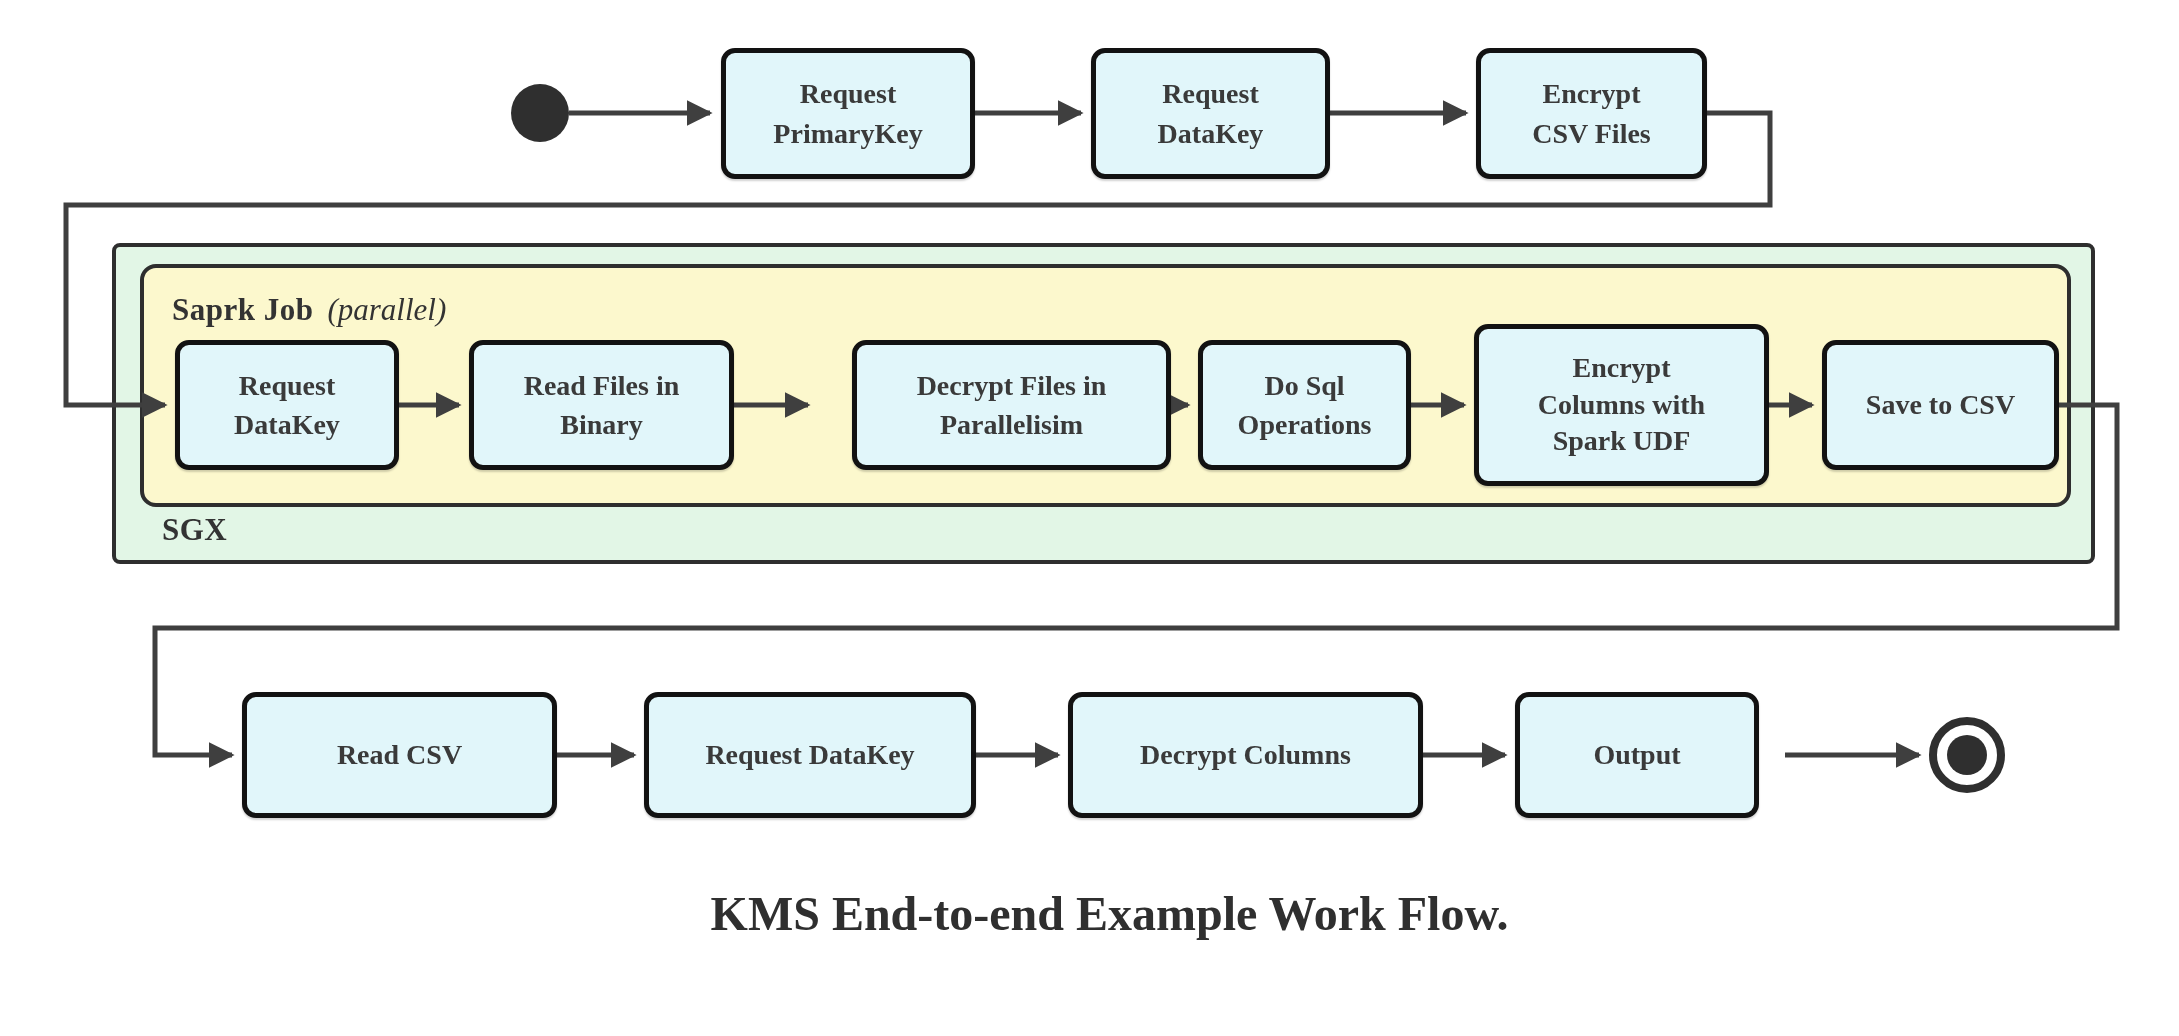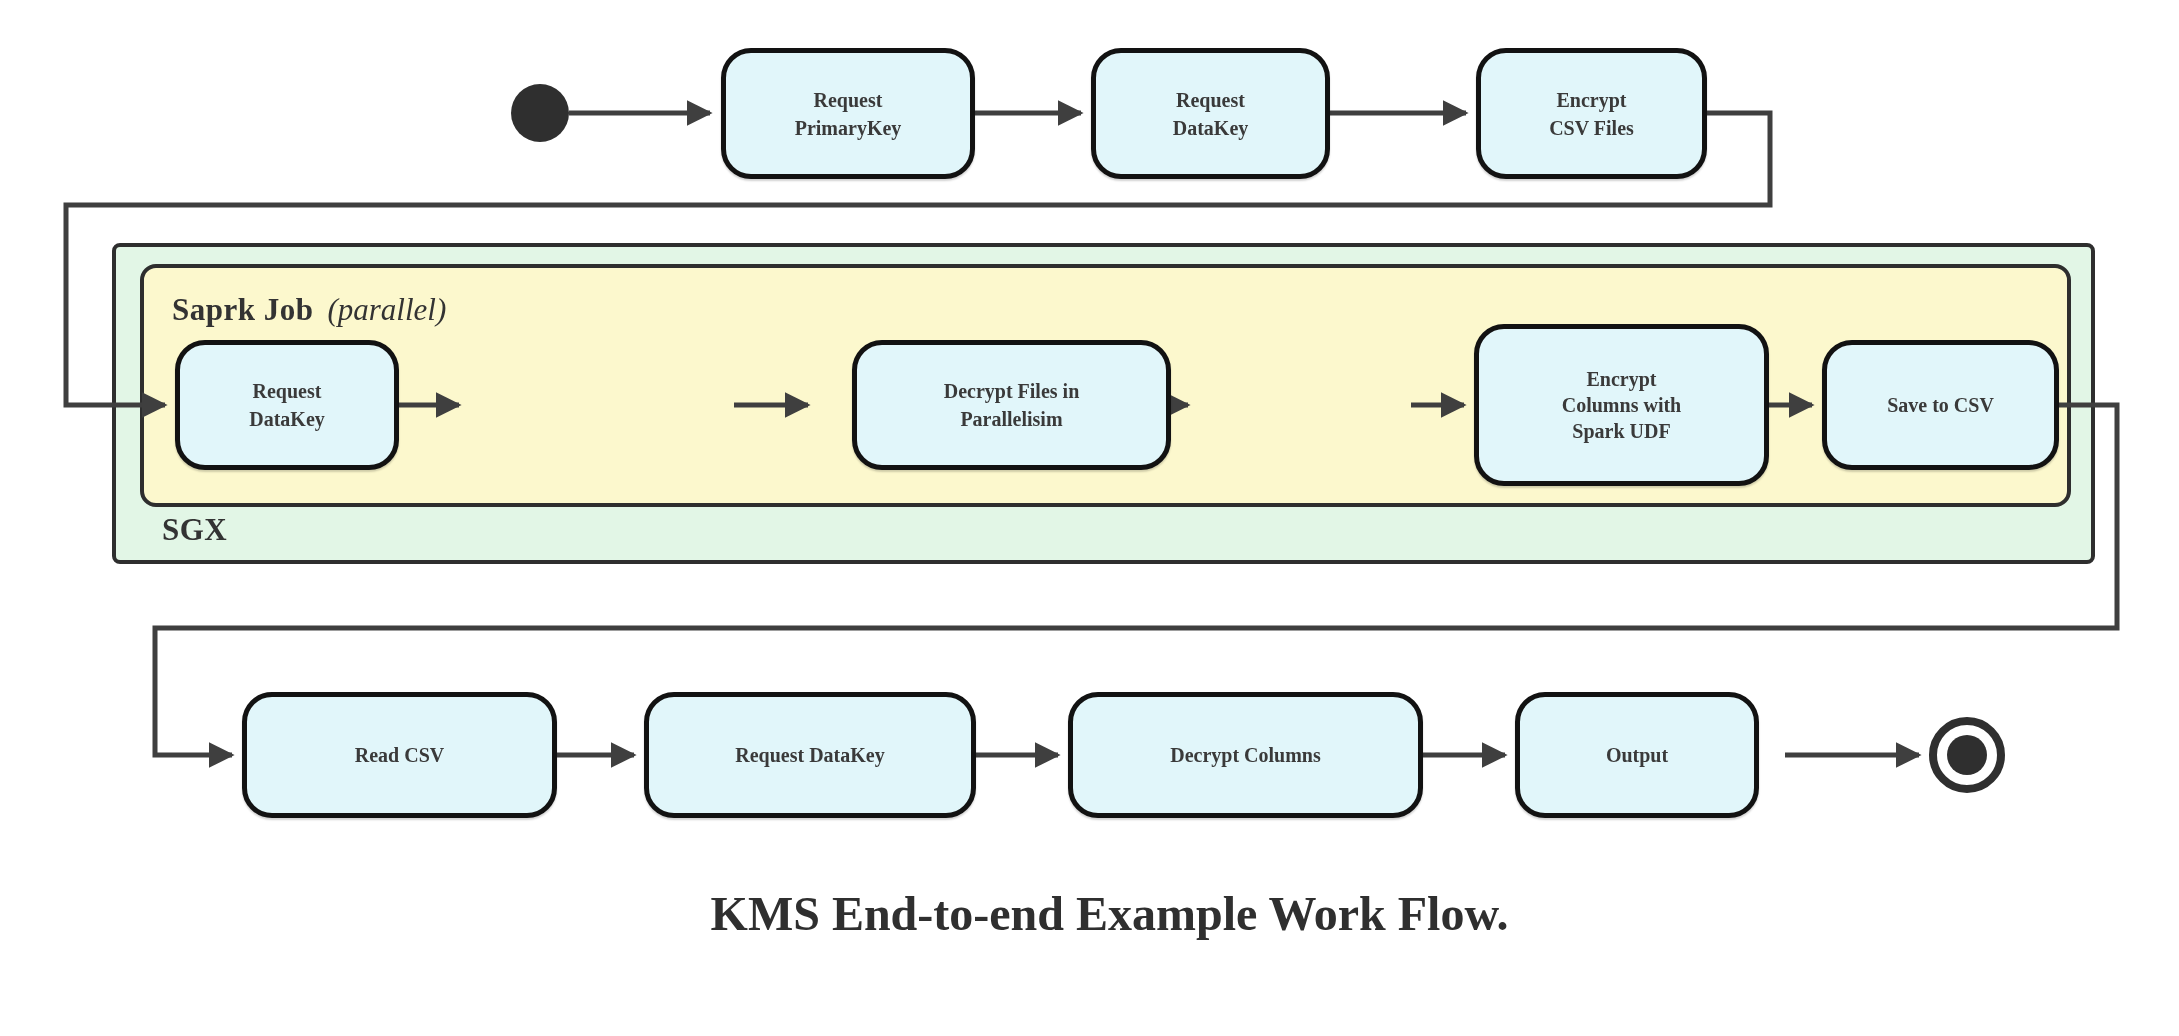--- a/index.html
+++ b/index.html
@@ -18,23 +18,23 @@
     position:absolute;font-weight:bold;font-size:31px;color:#333333;
     letter-spacing:0.5px;white-space:nowrap;
   }
   .container-label .qualifier{font-weight:normal;font-style:italic;margin-left:14px;letter-spacing:0;margin-top:12px;}
   
   #edges{position:absolute;left:0;top:0;z-index:3;}
   #edges polyline{fill:none;stroke:#3f3f3f;stroke-width:5;}
   
   .node{
     position:absolute;box-sizing:border-box;z-index:4;
-    background:#e1f6fa;border:5px solid #121212;border-radius:30px;
+    background:#e1f6fa;border:5px solid #121212;border-radius:14px;
     display:flex;align-items:center;justify-content:center;
-    text-align:center;font-weight:bold;font-size:20px;line-height:1.4;
+    text-align:center;font-weight:bold;font-size:28px;line-height:1.4;
     color:#3a3a3a;white-space:pre-line;
     box-shadow:0 2px 2px rgba(0,0,0,0.18);
   }
   .start-node{
     position:absolute;z-index:4;width:58px;height:58px;border-radius:50%;
     background:#2f2f2f;
   }
   .end-node{
     position:absolute;z-index:4;width:76px;height:76px;border-radius:50%;
     box-sizing:border-box;border:8px solid #2f2f2f;background:#ffffff;
@@ -97,23 +97,31 @@
   </div>
   <div class="node" style="left:1476px;top:48px;width:231px;height:131px;">
     <span>Encrypt
 CSV Files</span>
   </div>
 
   <div class="node" style="left:175px;top:340px;width:224px;height:130px;">
     <span>Request
 DataKey</span>
   </div>
+  <div class="node" style="left:469px;top:340px;width:265px;height:130px;">
+    <span>Read Files in
+Binary</span>
+  </div>
   <div class="node" style="left:818px;top:340px;width:319px;height:130px;margin-left:34px;">
     <span>Decrypt Files in
 Parallelisim</span>
+  </div>
+  <div class="node" style="left:1198px;top:340px;width:213px;height:130px;">
+    <span>Do Sql
+Operations</span>
   </div>
   <div class="node" style="left:1474px;top:324px;width:295px;height:162px;line-height:1.3;">
     <span>Encrypt
 Columns with
 Spark UDF</span>
   </div>
   <div class="node" style="left:1822px;top:340px;width:237px;height:130px;">
     <span>Save to CSV</span>
   </div>
 

